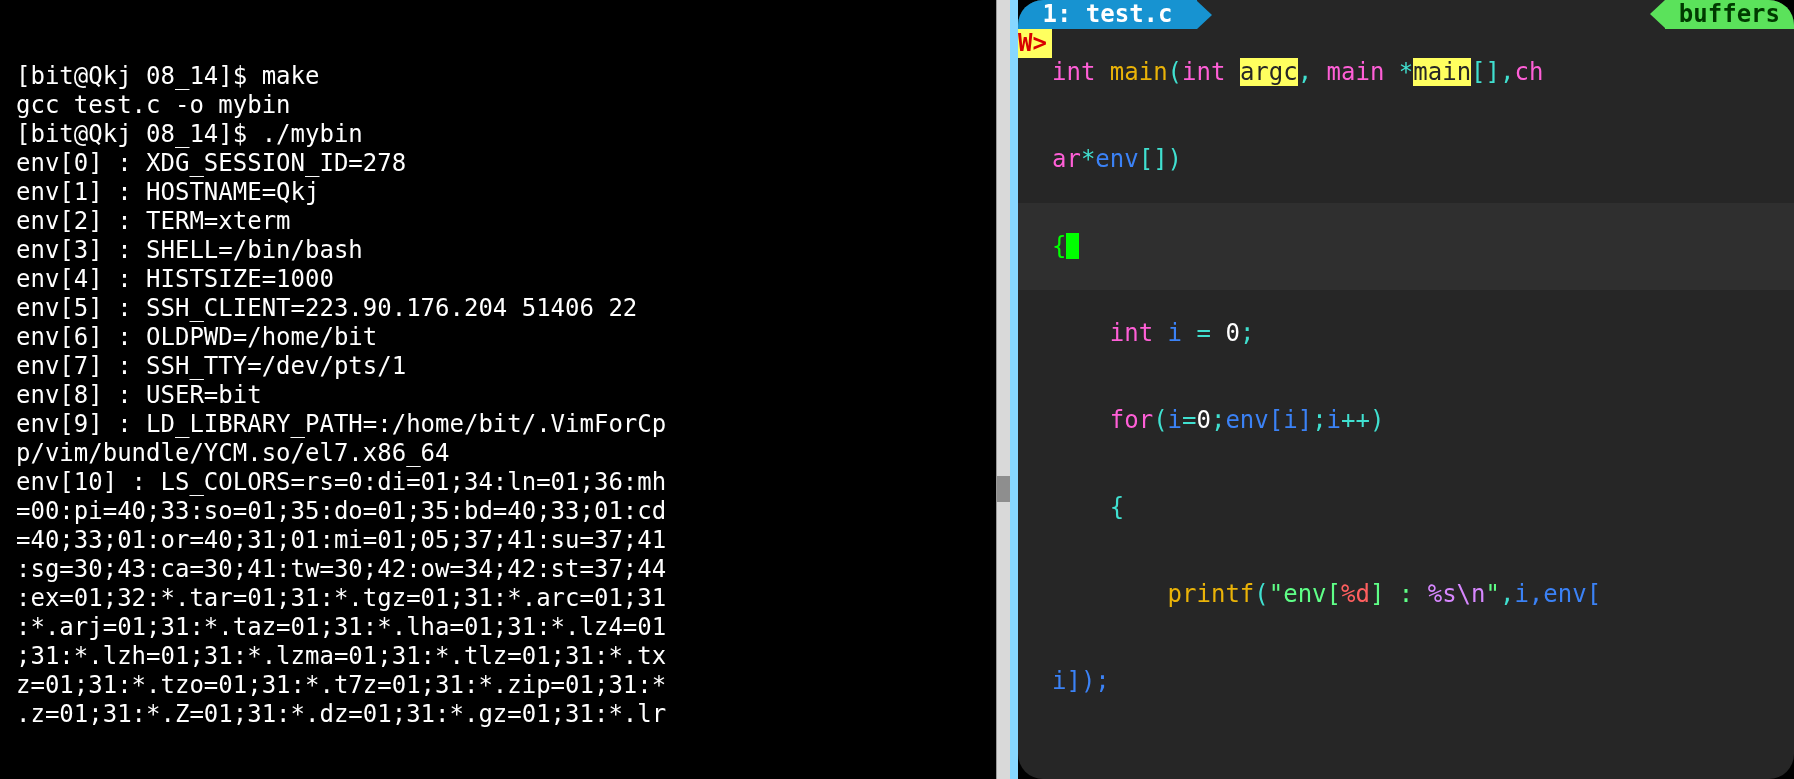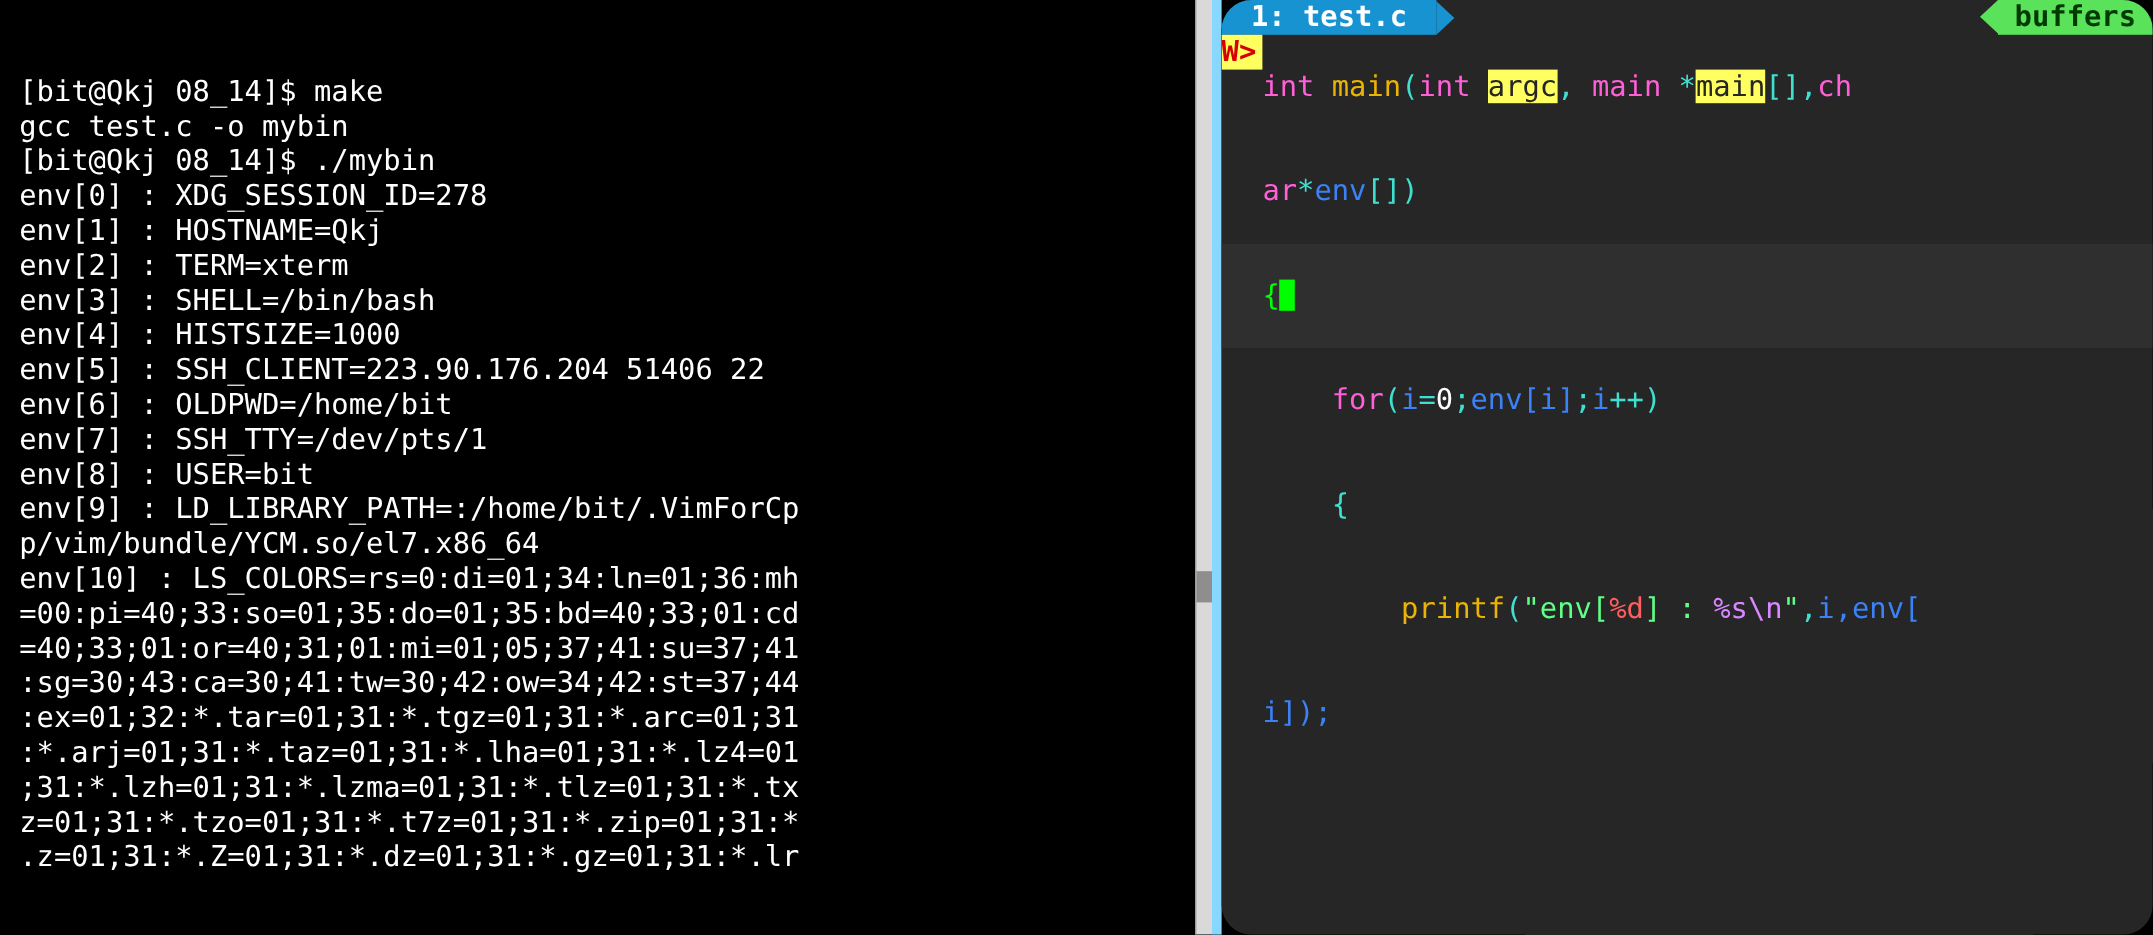--- a/index.html
+++ b/index.html
@@ -213,20 +213,26 @@
         </div>
       </div>
 
       <div class="code-row cursor-line">
         <div class="gutter"></div>
         <div class="code-text">
 <span class="hl-brace-ok">{</span><span class="cursorblock"></span>
         </div>
       </div>
 
+      <div class="code-row">
+        <div class="gutter"></div>
+        <div class="code-text">
+<span>    </span><span class="hl-kw">int</span><span class="hl-ident"> i </span><span class="hl-paren">=</span><span> </span><span class="hl-num">0</span><span class="hl-paren">;</span>
+        </div>
+      </div>
 
       <div class="code-row">
         <div class="gutter"></div>
         <div class="code-text">
 <span>    </span><span class="hl-kw">for</span><span class="hl-paren">(</span><span class="hl-ident">i</span><span class="hl-paren">=</span><span class="hl-num">0</span><span class="hl-paren">;</span><span class="hl-ident">env[i]</span><span class="hl-paren">;</span><span class="hl-ident">i</span><span class="hl-paren">++</span><span class="hl-paren">)</span>
         </div>
       </div>
 
       <div class="code-row">
         <div class="gutter"></div>

